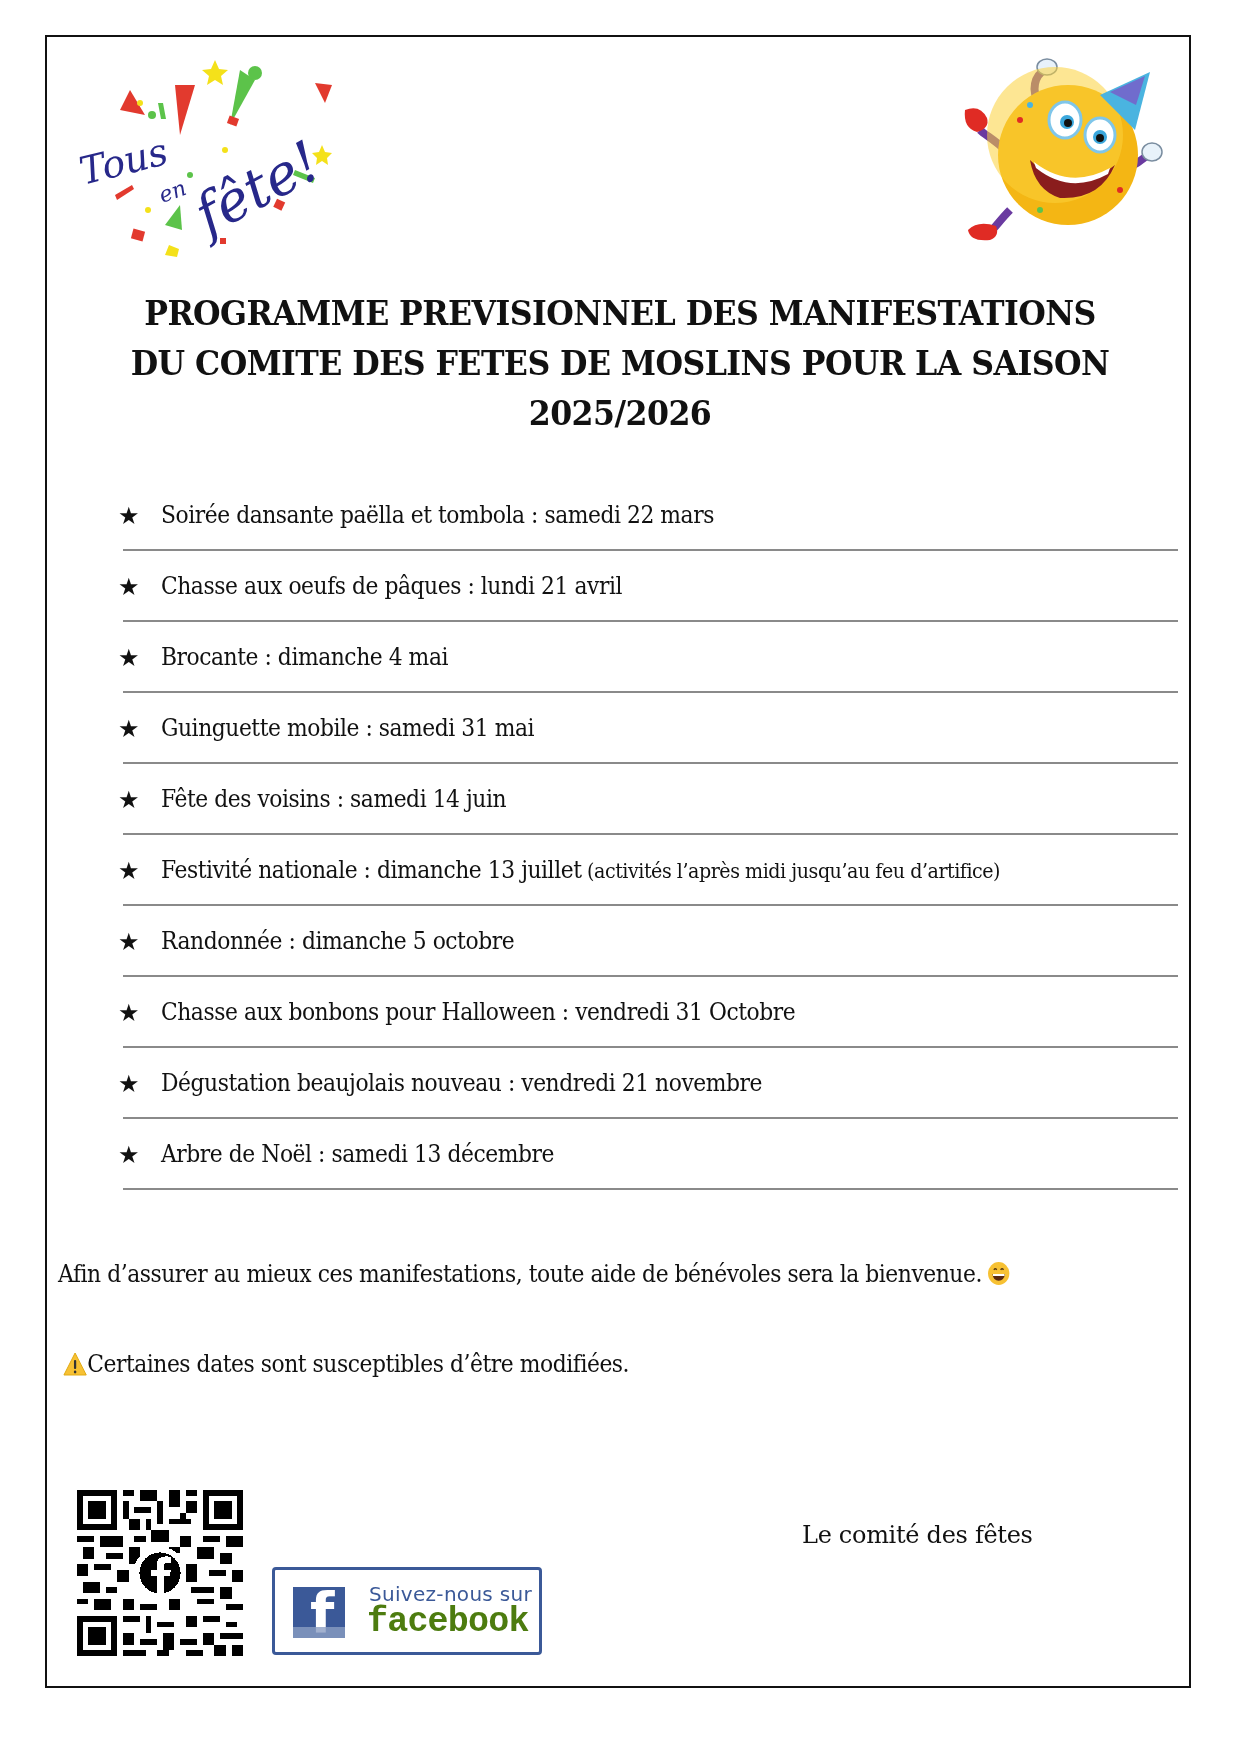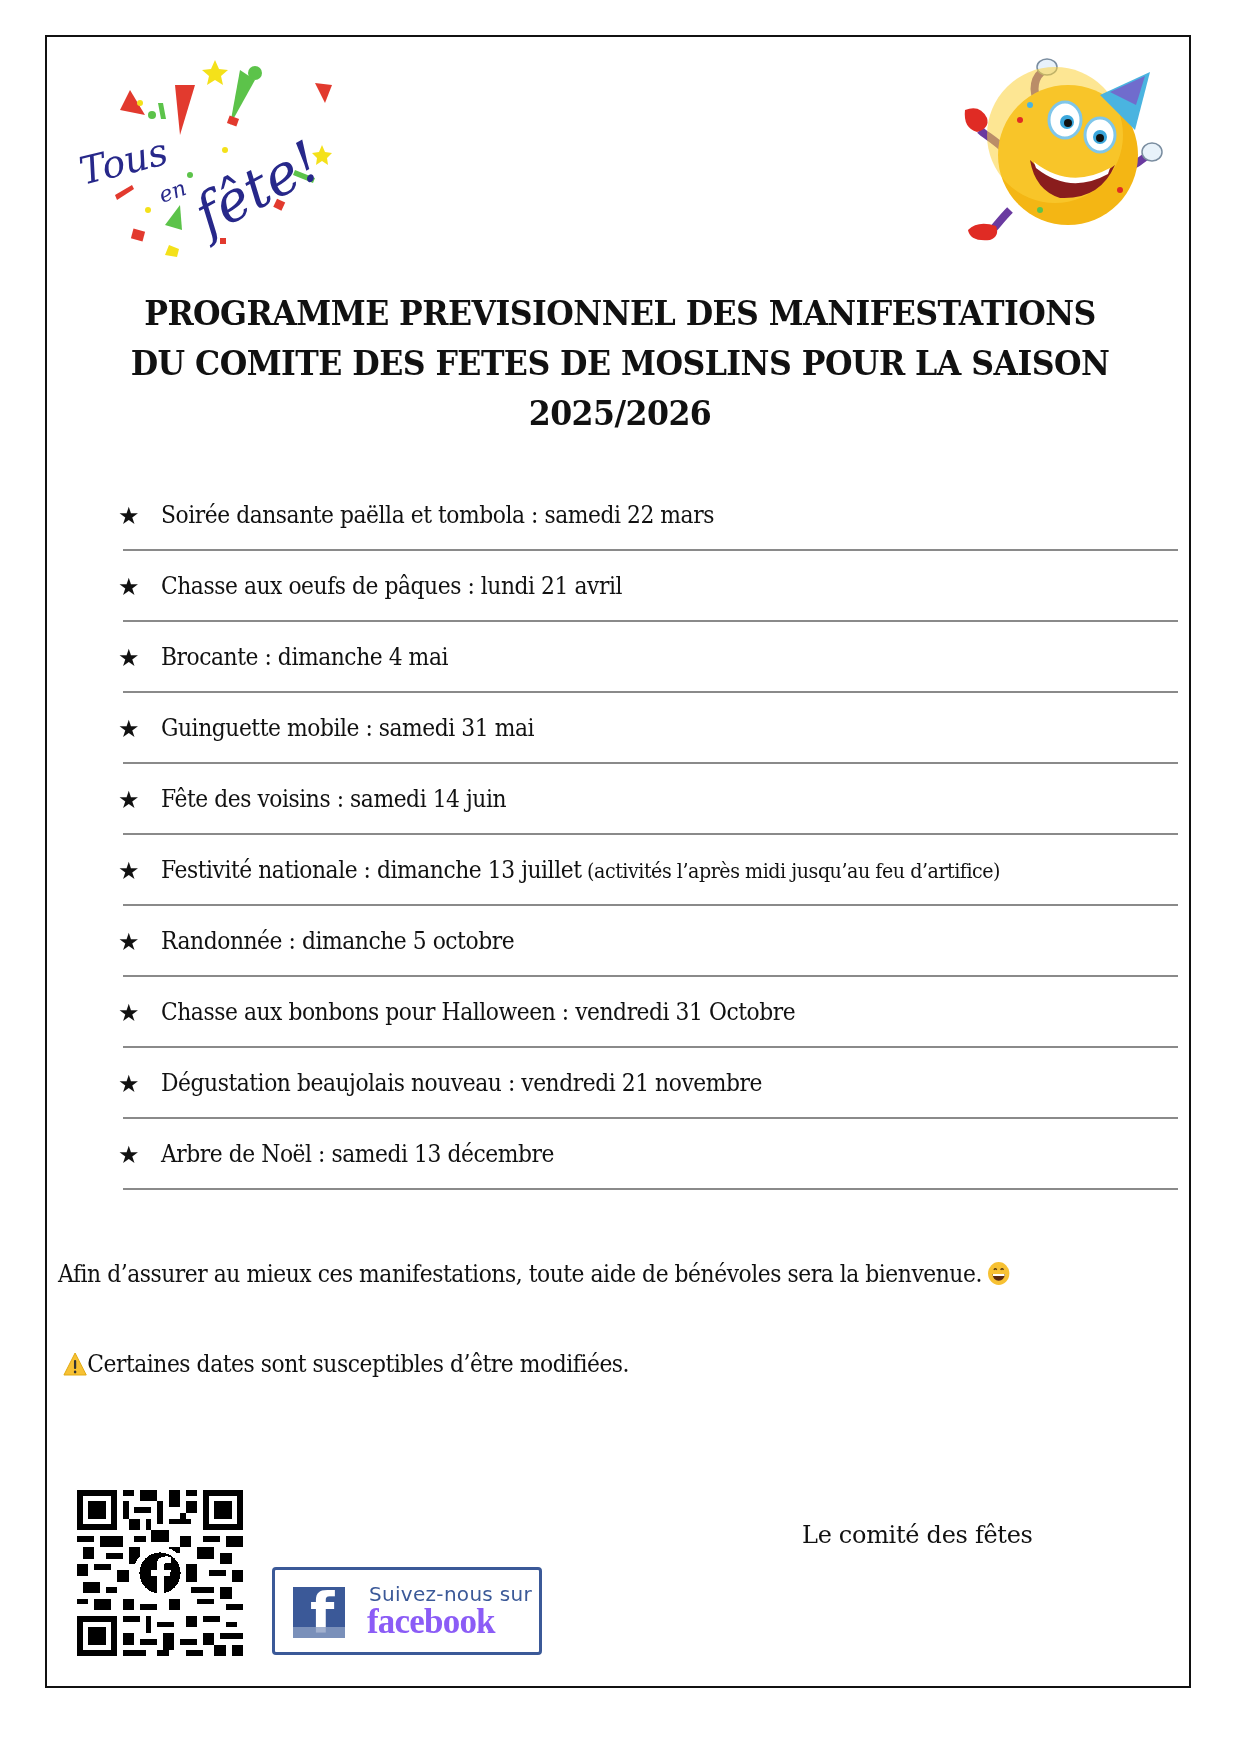--- a/index.html
+++ b/index.html
@@ -30,22 +30,22 @@
   .warn-icon { display: inline-block; width: 26px; height: 24px; vertical-align: -4px; }
   .qr { position: absolute; left: 75px; top: 1490px; width: 170px; height: 166px; }
   .fb-badge { position: absolute; left: 272px; top: 1567px; width: 270px; height: 88px;
               border: 3px solid #3b5998; border-radius: 4px; box-sizing: border-box; background: #fff; }
   .fb-square { position: absolute; left: 18px; top: 17px; width: 52px; height: 51px; background: #3b5998; overflow: hidden; }
   .fb-square .f { position: absolute; left: 17px; top: -4px; color: #fff; font-family: "DejaVu Sans", sans-serif;
                   font-weight: bold; font-size: 56px; line-height: 60px; }
   .fb-square .band { position: absolute; left: 0; right: 0; bottom: 0; height: 11px; background: #8b9dc3; opacity: .8; }
   .fb-follow { position: absolute; left: 94px; top: 12px; font-family: "DejaVu Sans", sans-serif; font-size: 20px;
                color: #3b5998; letter-spacing: 0.3px; white-space: nowrap; }
-  .fb-word { position: absolute; left: 92px; top: 32px; font-family: Liberation Serif, serif; font-weight: bold;
-             font-size: 35px; color: #8b5cf6; letter-spacing: -0.8px; white-space: nowrap; }
+  .fb-word { position: absolute; left: 92px; top: 32px; font-family: Liberation Mono, monospace; font-weight: bold;
+             font-size: 35px; color: #4d7c0f; letter-spacing: -0.8px; white-space: nowrap; }
   .signature { position: absolute; left: 802px; top: 1520px; font-size: 24px; line-height: 30px; white-space: nowrap;
                letter-spacing: -0.3px; }
 </style>
 </head>
 <body>
 
 <div class="frame"></div>
 
 <svg class="logo-left" viewBox="0 0 280 215">
   <g>

